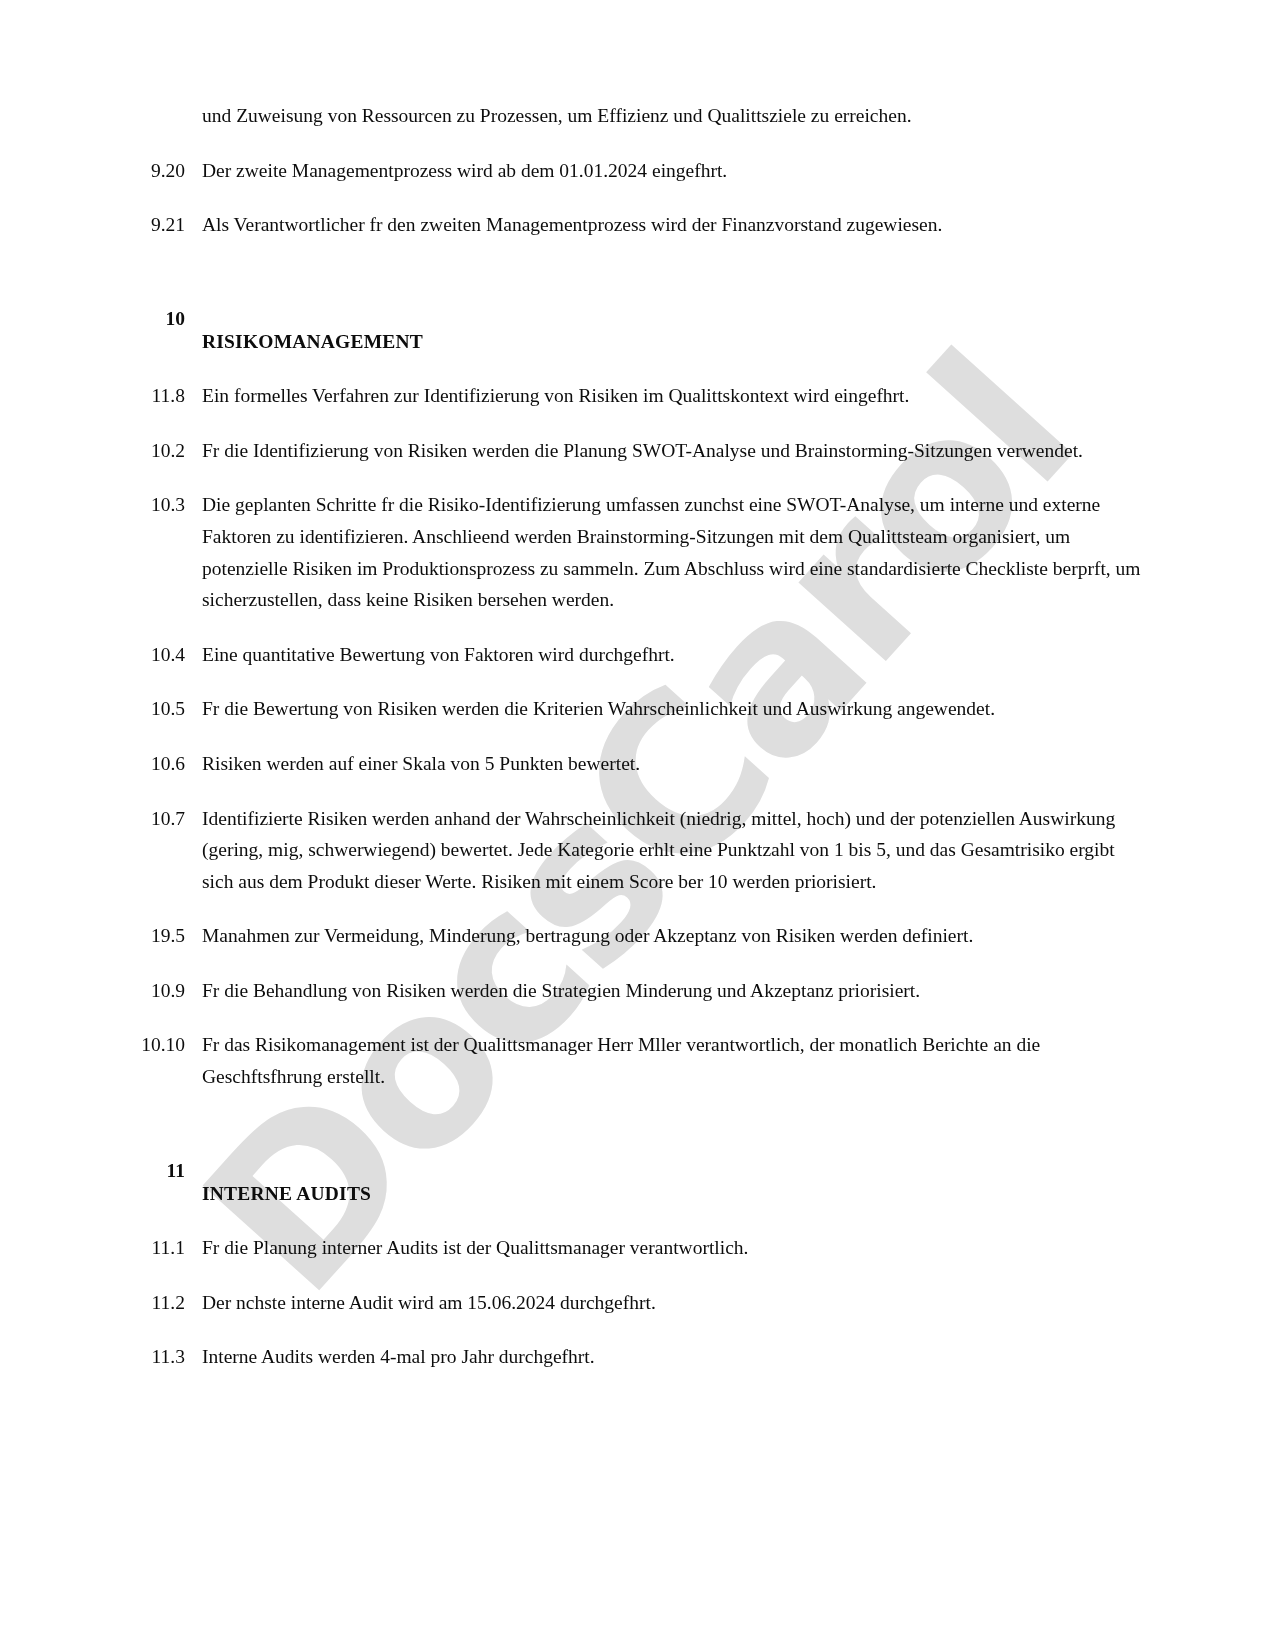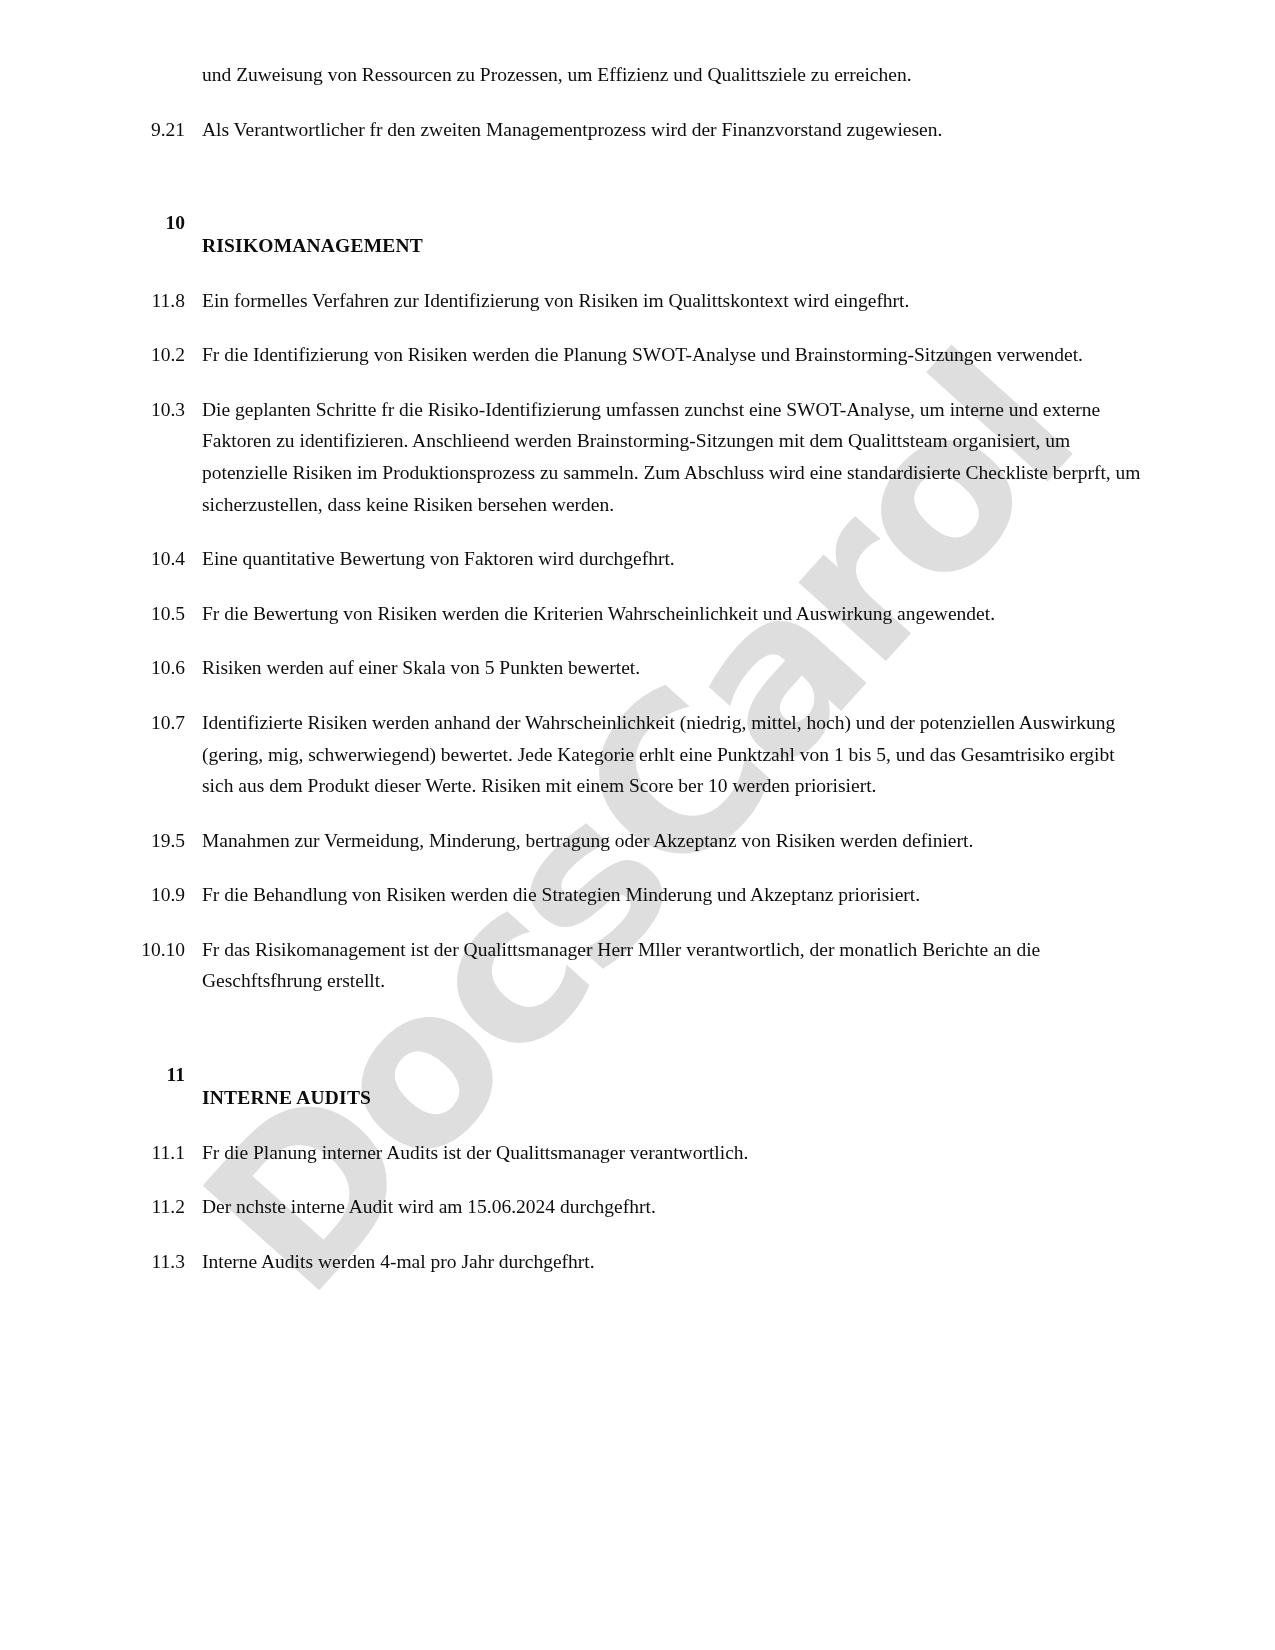--- a/index.html
+++ b/index.html
@@ -34,21 +34,21 @@
     z-index: 0;
     line-height: 1;
   }
 
   
   .content {
     position: absolute;
     left: 0;
     top: 0;
     width: 1275px;
-    padding: 59px 130px 0 130px;
+    padding: 100px 130px 0 130px;
     box-sizing: border-box;
     z-index: 2;
   }
 
   .para {
     display: flex;
     align-items: flex-start;
     margin-bottom: 23px;
     font-size: 19.5px;
     line-height: 1.62;
@@ -95,20 +95,24 @@
 
 <div class="page">
 
   <div class="watermark">DocsCarol</div>
 
   <div class="content">
 
   <div class="para cont">
         <span class="num"></span>
         <span class="txt">und Zuweisung von Ressourcen zu Prozessen, um Effizienz und Qualittsziele zu erreichen.</span>
+      </div>
+      <div class="para">
+        <span class="num">9.20</span>
+        <span class="txt">Der zweite Managementprozess wird ab dem 01.01.2024 eingefhrt.</span>
       </div>
       <div class="para">
         <span class="num">9.21</span>
         <span class="txt">Als Verantwortlicher fr den zweiten Managementprozess wird der Finanzvorstand zugewiesen.</span>
       </div>
       <div class="heading gap-before-lg">
         <span class="num">10</span>
         <span class="txt">RISIKOMANAGEMENT</span>
       </div>
       <div class="para">

